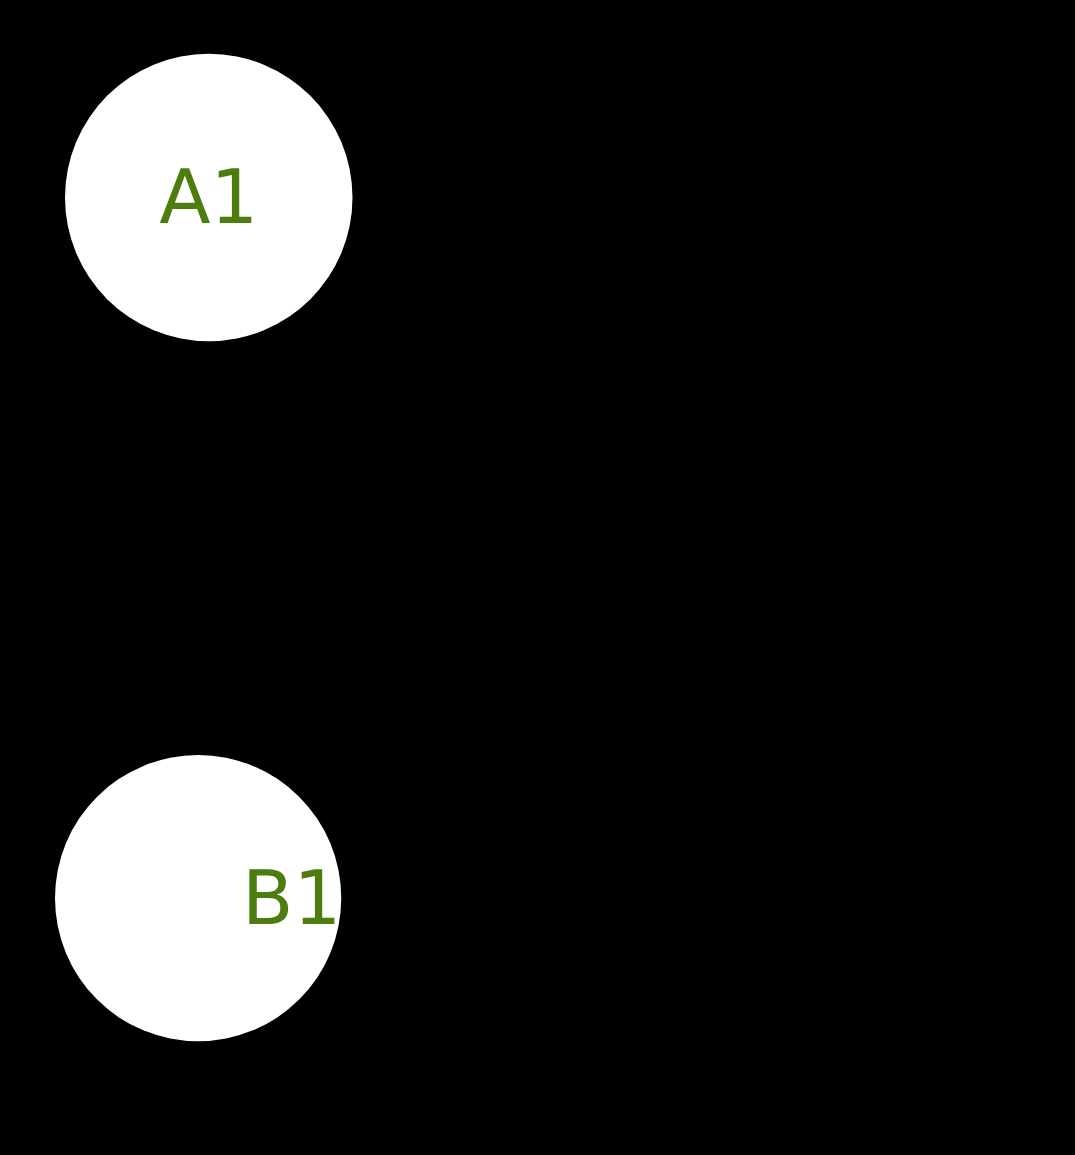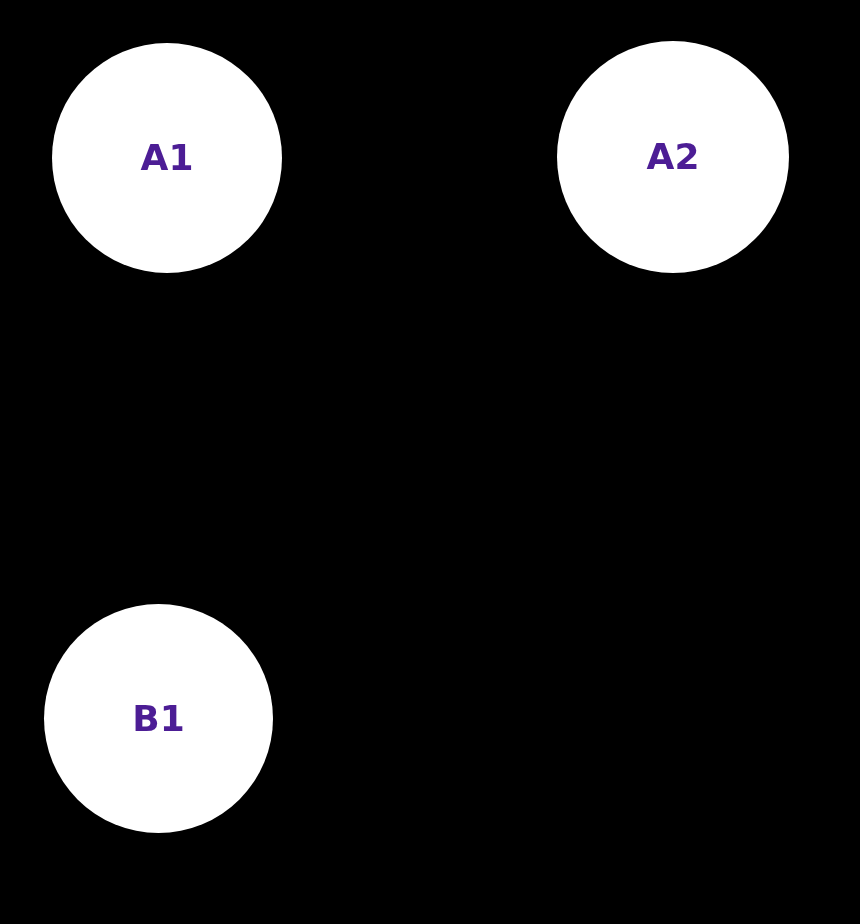--- a/index.html
+++ b/index.html
@@ -19,45 +19,42 @@
   .node {
     position: absolute;
     border-radius: 50%;
     background: #ffffff;
     display: flex;
     align-items: center;
     justify-content: center;
     box-sizing: border-box;
   }
   .node-label {
-    color: #4c1d95;
-    font-size: 36px;
-    font-weight: 700;
+    color: #4d7c0f;
+    font-size: 60px;
+    font-weight: 400;
     line-height: 1;
     letter-spacing: 0px;
     user-select: none;
     white-space: nowrap;
   }
   
   #node-a1 { left: 52px;  top: 43px;  width: 230px; height: 230px; }
   #node-a2 { left: 557px; top: 41px;  width: 232px; height: 232px; }
-  #node-b1 { left: 44px;  top: 604px; width: 229px; height: 229px; }
+  #node-b1 { left: 44px;  top: 604px; width: 229px; height: 229px; justify-content: flex-end; }
   #node-b2 { left: 585px; top: 606px; width: 230px; height: 230px; }
 </style>
 </head>
 <body>
 
 <div id="canvas">
 
   <div class="node" id="node-a1">
     <span class="node-label">A1</span>
   </div>
 
-  <div class="node" id="node-a2">
-    <span class="node-label">A2</span>
-  </div>
 
   <div class="node" id="node-b1">
     <span class="node-label">B1</span>
   </div>
 
 
 </div>
 
 </body></html>

